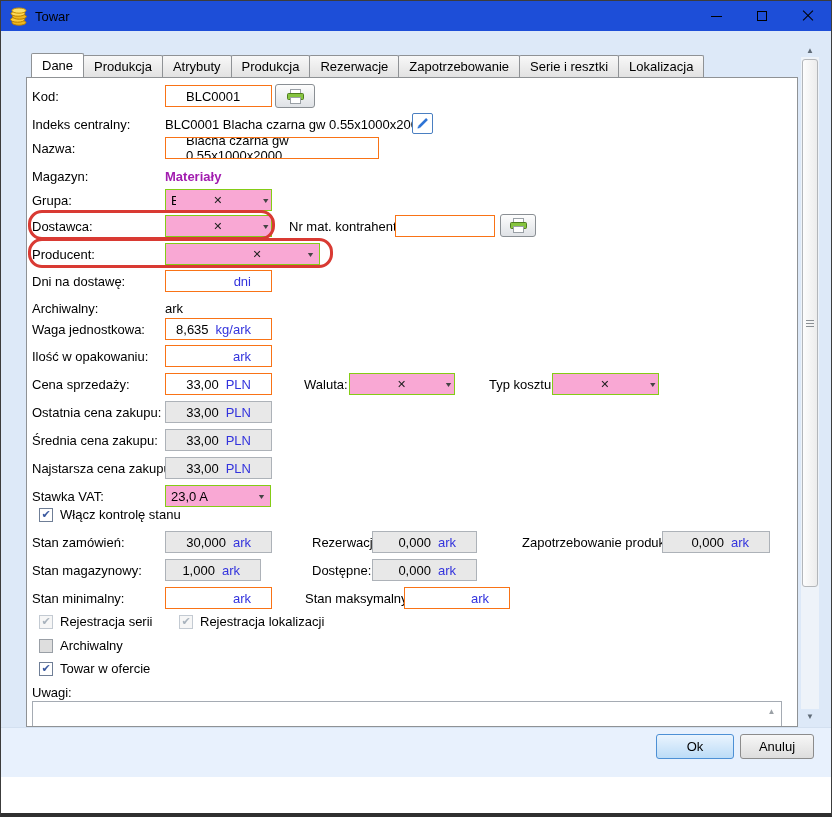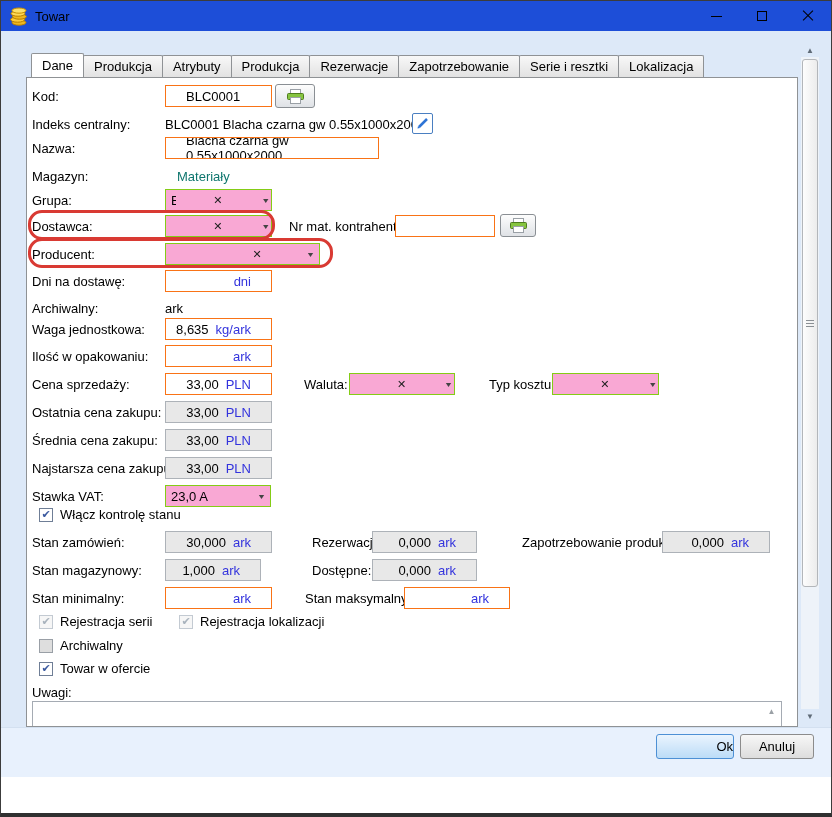--- a/index.html
+++ b/index.html
@@ -37,21 +37,21 @@
          border:1px solid #8f9295; border-bottom:none; border-radius:2px 2px 0 0; margin-right:-1px;
          cursor:pointer; white-space:nowrap; }
   .tab.active { height:24px; line-height:23px; background:#fff; position:relative; z-index:6; }
 
   
   .page { position:absolute; left:25px; top:46px; width:772px; height:650px; background:#fff;
           border:1px solid #8f9295; overflow:hidden; z-index:3; }
 
   .lbl { position:absolute; white-space:nowrap; color:#000; }
   .val { position:absolute; white-space:nowrap; }
-  .green { color:#0f766e; font-weight:normal;margin-left:12px; }
+  .green { color:#a21caf; font-weight:bold; }
 
   .inp { position:absolute; height:22px; border:1px solid #f97316; background:#fff;
          display:flex; align-items:center; padding:0 20px; overflow:hidden; }
   .inp.num { justify-content:flex-end; }
   .inp .unit { color:#3333dd; margin-left:7px; }
   .inp.ro { background:#e8e8e8; border-color:#adb2b8; }
 
   .combo { position:absolute; height:22px; border:1px solid #84cc16; background:#f9a8d4;
            display:flex; align-items:center;gap:35px; }
   .combo .cv { flex:1; padding:0 5px; overflow:hidden; white-space:nowrap; }
@@ -89,21 +89,21 @@
   .grip { display:flex; flex-direction:column; gap:2px; }
   .grip i { display:block; width:8px; height:1px; background:#8a8f94; }
   .sb-btn.down { position:absolute; bottom:0; left:0; right:0; }
 
   
   .band { position:absolute; left:0; right:0; top:696px; height:50px; background:#e8f1fd;
           border-top:1px solid #d3e0f0; z-index:7; }
   .btn { position:absolute; top:6px; height:25px; border-radius:3px; display:flex; align-items:center;
          justify-content:center; cursor:pointer; }
   .btn-ok { left:655px; width:78px; border:1px solid #4d90d5;
-            background:linear-gradient(#eaf4fe,#bcdcf7);justify-content:flex-end; }
+            background:linear-gradient(#eaf4fe,#bcdcf7); }
   .btn-cancel { left:739px; width:74px; border:1px solid #8c8c8c;
                 background:linear-gradient(#f7f7f7,#dddddd); }
 </style>
 </head>
 <body>
 
 <div class="window">
 
   <div class="titlebar">
     <svg class="app-icon" viewBox="0 0 20 20">

